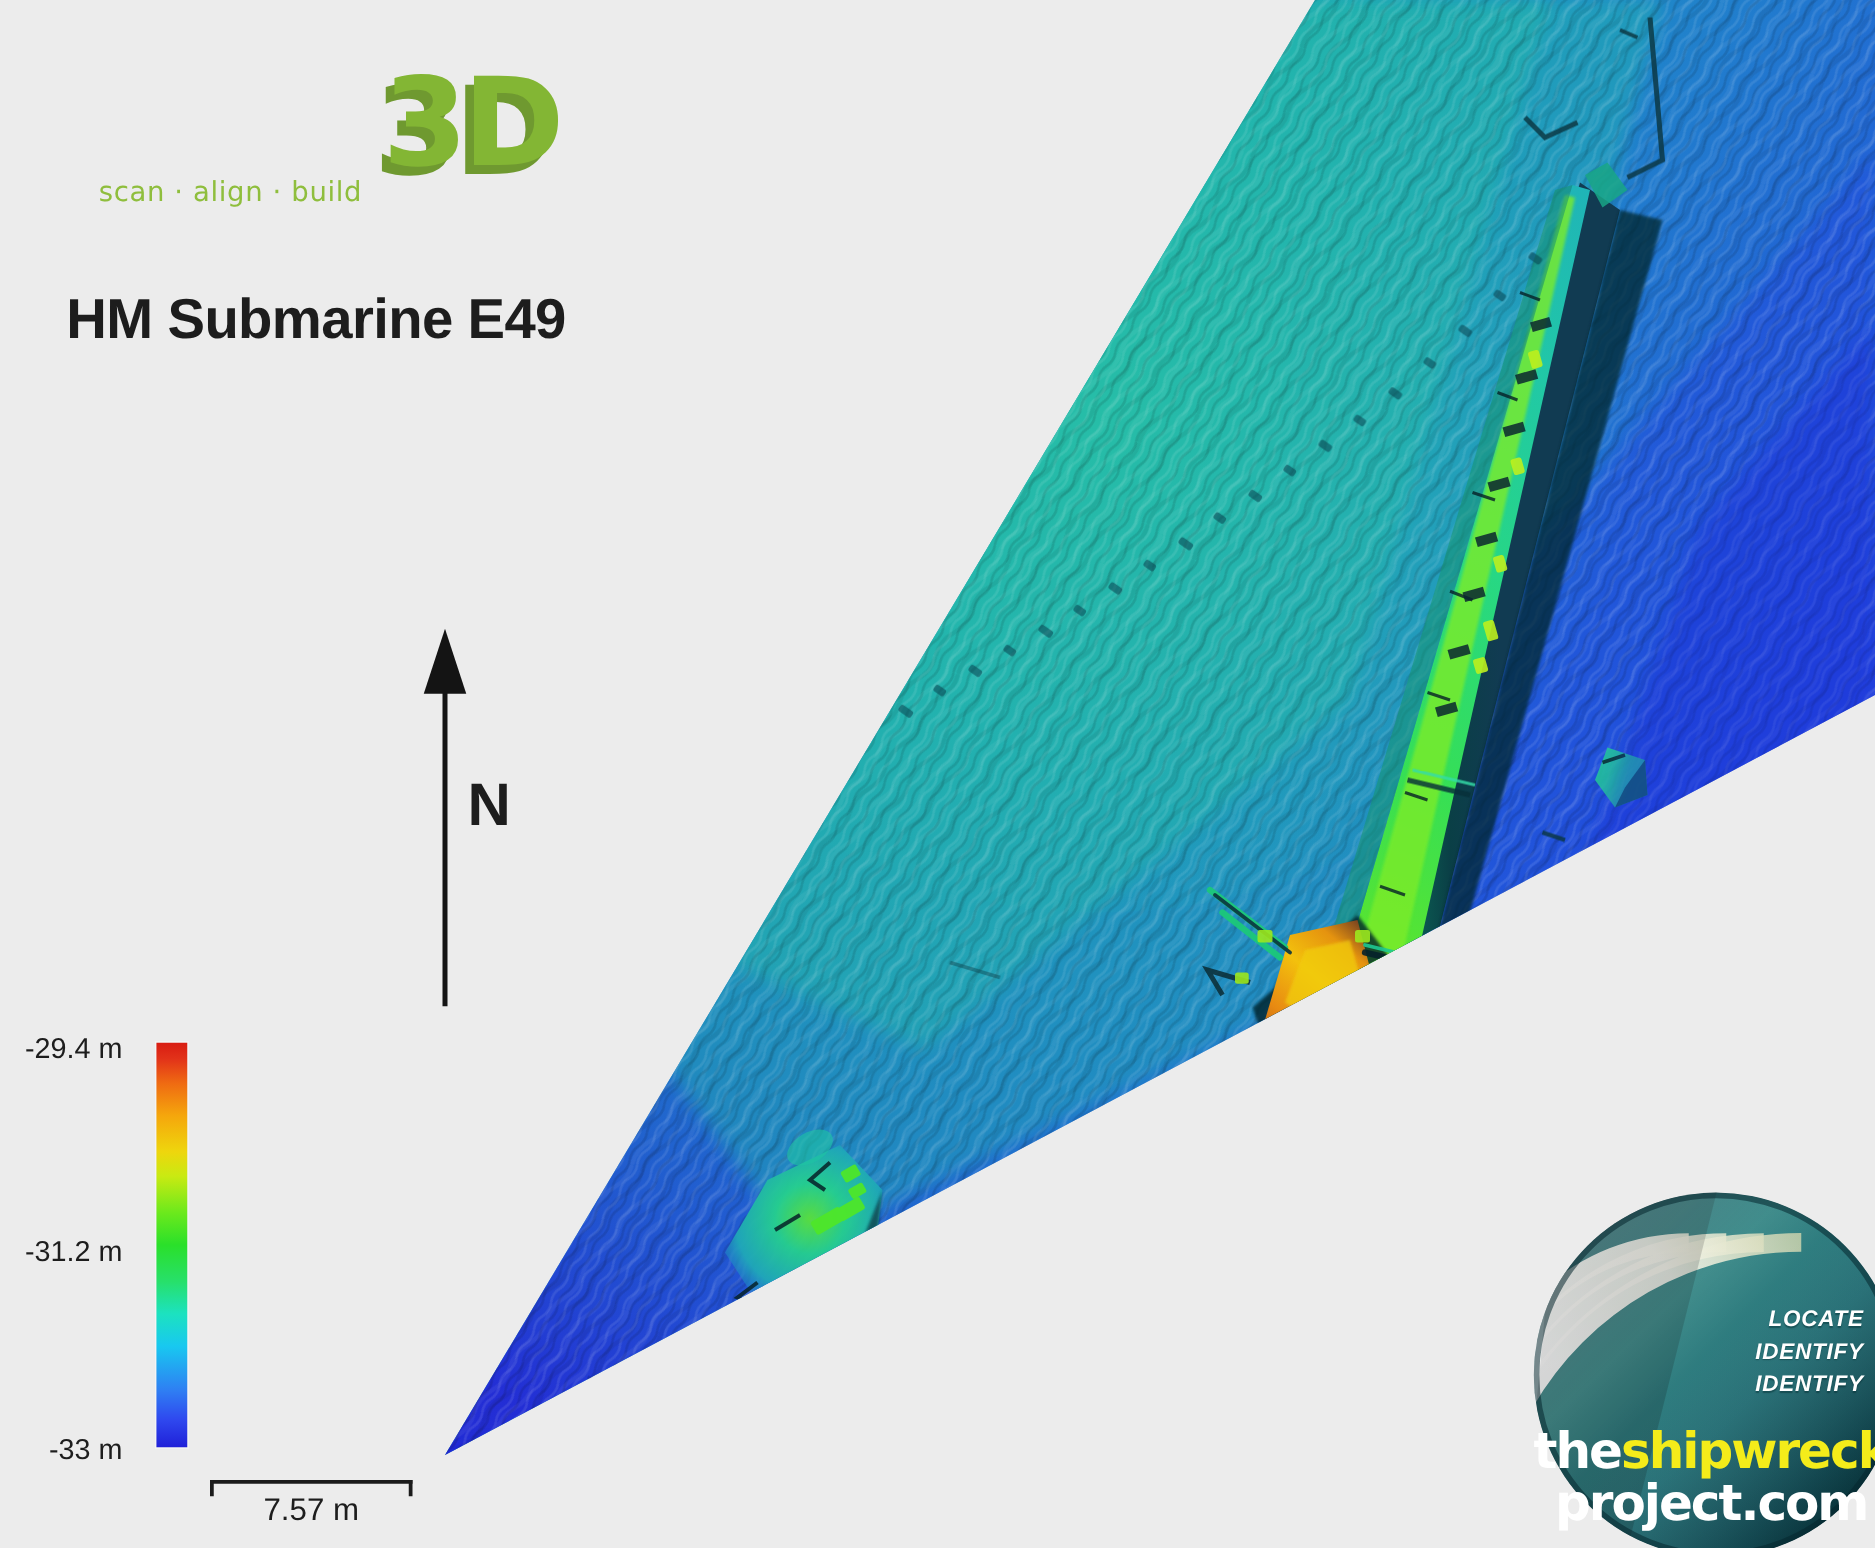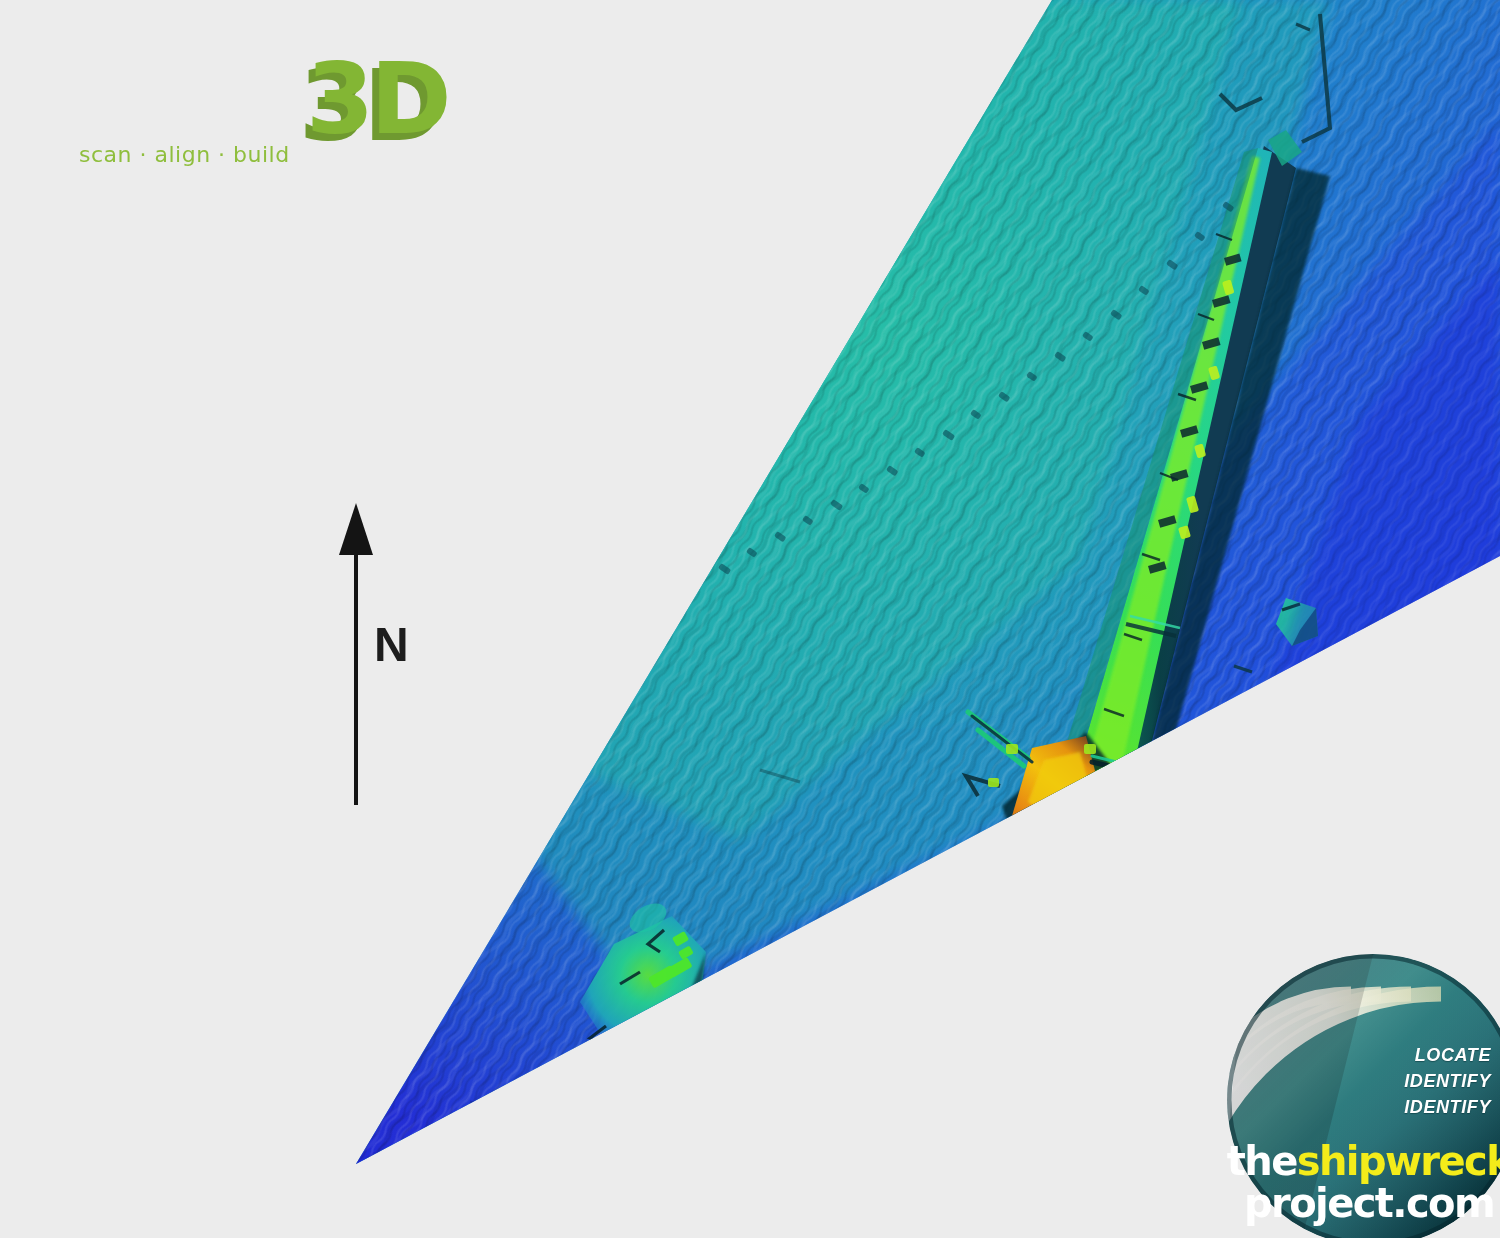--- a/index.html
+++ b/index.html
@@ -515,28 +515,39 @@
   </div>
 
   <div id="logo">
     <span class="word-3d-wrap">
       <span class="word-3d-shadow">3D</span>
       <span class="word-3d">3D</span>
     </span>
     <span class="tagline">scan · align · build</span>
   </div>
 
+  <div id="wreck-title">HM Submarine E49</div>
 
   <div id="north-arrow">
     <div class="head"></div>
     <div class="shaft"></div>
     <div class="nlabel">N</div>
   </div>
 
-
+  <div id="colorbar-group">
+    <div id="colorbar"></div>
+    <div class="cb-label" id="cb-label-max">-29.4 m</div>
+    <div class="cb-label" id="cb-label-mid">-31.2 m</div>
+    <div class="cb-label" id="cb-label-min">-33 m</div>
+  </div>
+
+  <div id="scalebar-group">
+    <div id="scalebar-line"></div>
+    <div id="scalebar-label">7.57 m</div>
+  </div>
 
   <div id="badge">
     <svg id="badge-svg" width="294" height="294" viewBox="0 0 294 294">
       <defs>
         <clipPath id="badgeClip">
           <circle cx="147" cy="147" r="146"></circle>
         </clipPath>
         <linearGradient id="badgeBg" gradientUnits="userSpaceOnUse" x1="20" y1="10" x2="280" y2="285">
           <stop offset="0" stop-color="#13565e"></stop>
           <stop offset="0.32" stop-color="#2a7f7e"></stop>

